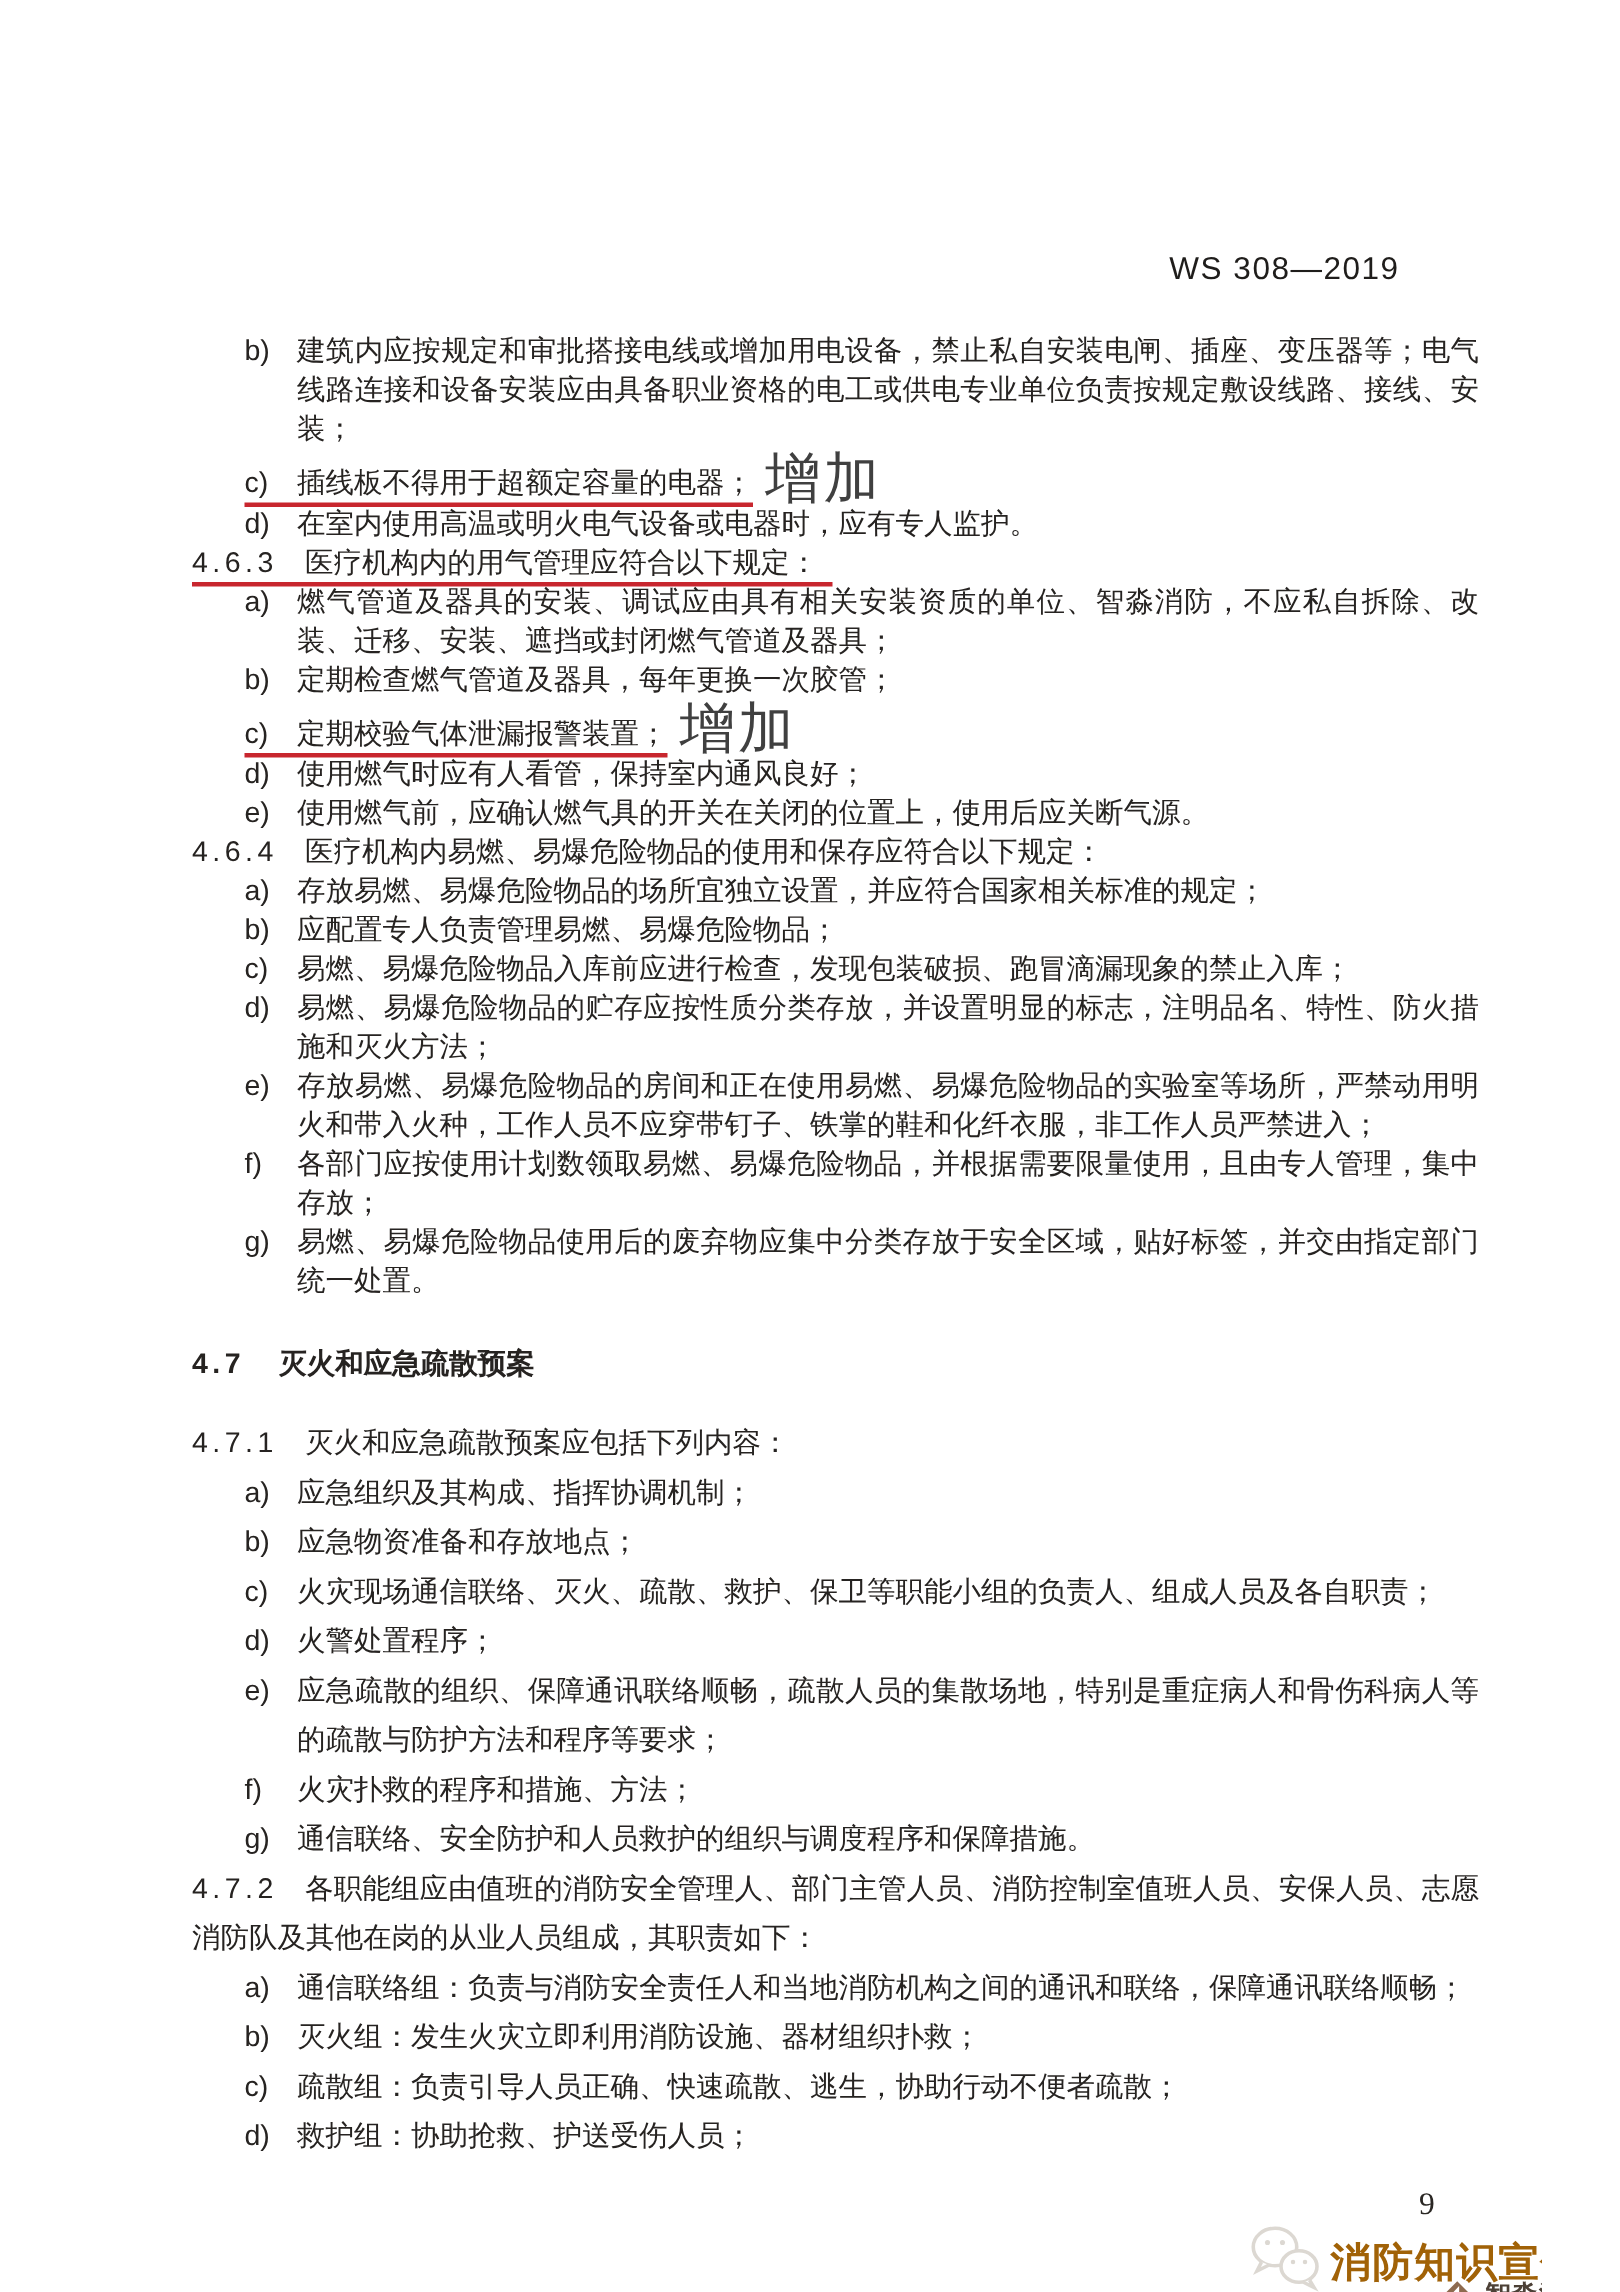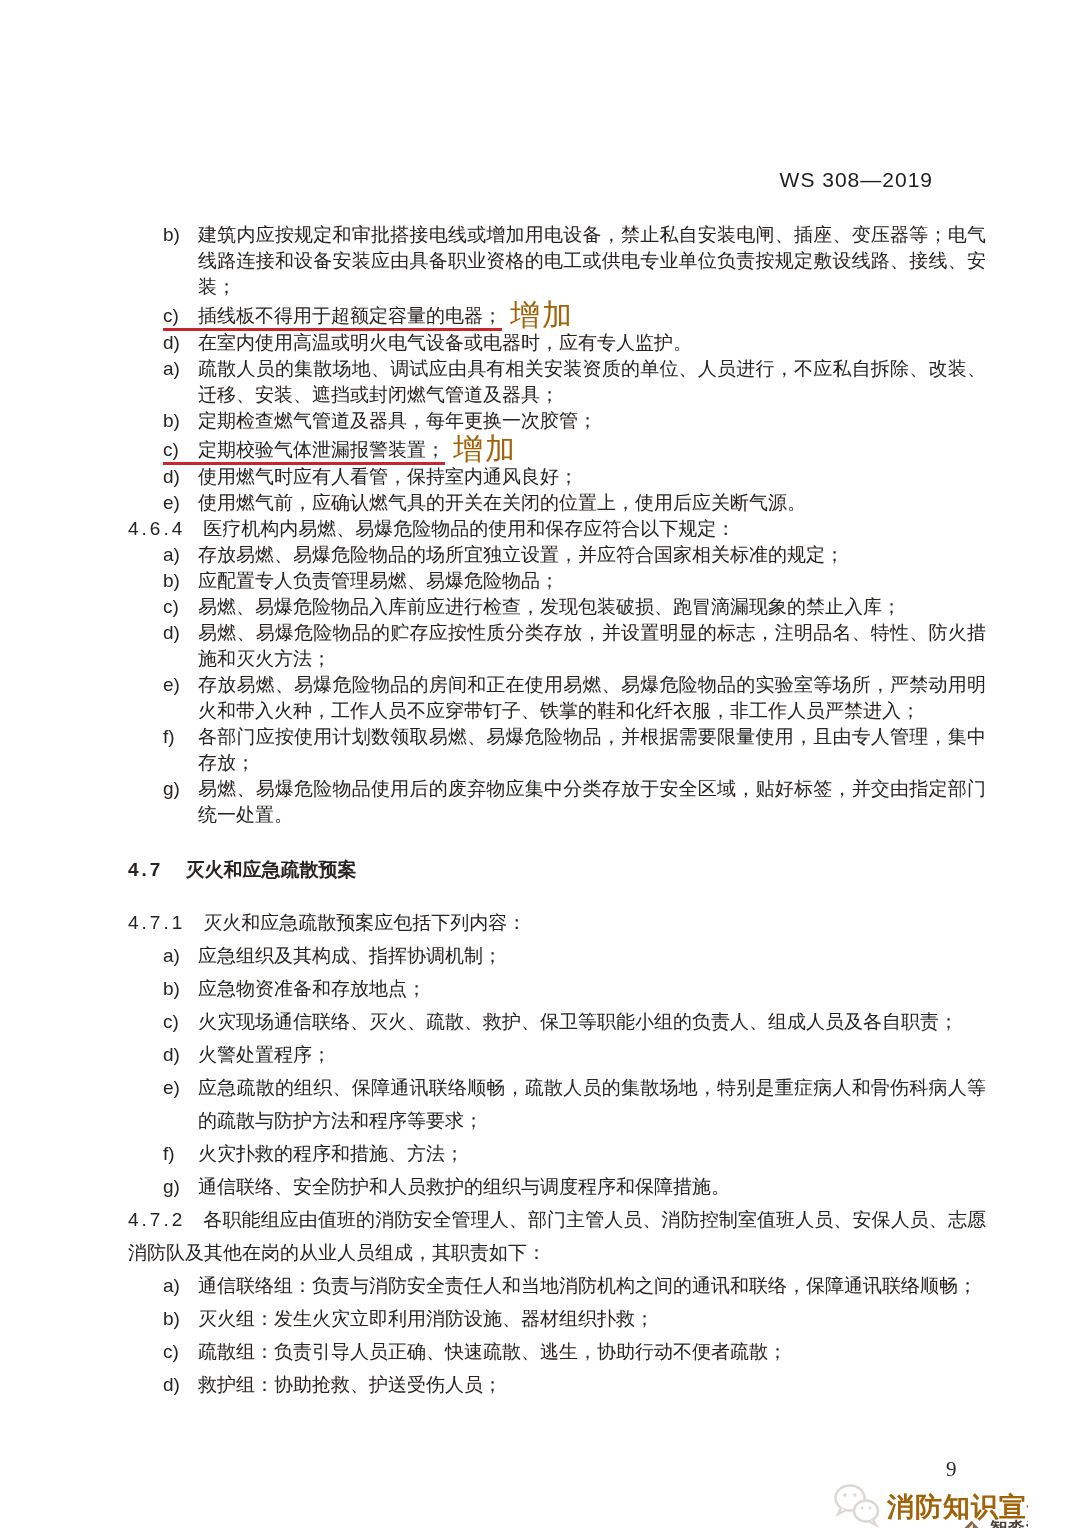--- a/index.html
+++ b/index.html
@@ -54,22 +54,22 @@
   }
   .li-inline .letter {
     display: inline-block;
     width: 35px;
   }
   .u-red {
     border-bottom: 3px solid #c8262e;
     padding-bottom: 2px;
   }
   .badge {
-    color: #a16207;
-    font-size: 30px;
+    color: #404040;
+    font-size: 37px;
     line-height: 1;
     display: inline-block;
     margin-left: 8px;
     vertical-align: -3px;
     letter-spacing: 2px;
   }
   
   .clause {
     line-height: 26px;
     margin: 0;
@@ -153,24 +153,25 @@
         <div class="li">
           <span class="letter">b)</span>
           <div class="itext">建筑内应按规定和审批搭接电线或增加用电设备，禁止私自安装电闸、插座、变压器等；电气线路连接和设备安装应由具备职业资格的电工或供电专业单位负责按规定敷设线路、接线、安装；</div>
         </div>
         <p class="li-inline"><span class="u-red"><span class="letter">c)</span><span>插线板不得用于超额定容量的电器；</span></span><span class="badge">增加</span></p>
         <div class="li">
           <span class="letter">d)</span>
           <div class="itext">在室内使用高温或明火电气设备或电器时，应有专人监护。</div>
         </div>
       </div>
+      <p class="clause"><span class="u-red"><span class="num">4.6.3</span><span class="ctext">医疗机构内的用气管理应符合以下规定：</span></span></p>
       <div class="list">
         <div class="li">
           <span class="letter">a)</span>
-          <div class="itext">疏散人员的集散场地、调试应由具有相关安装资质的单位、人员进行，不应私自拆除、改装、迁移、安装、遮挡或封闭燃气管道及器具；</div>
+          <div class="itext">燃气管道及器具的安装、调试应由具有相关安装资质的单位、智淼消防，不应私自拆除、改装、迁移、安装、遮挡或封闭燃气管道及器具；</div>
         </div>
         <div class="li">
           <span class="letter">b)</span>
           <div class="itext">定期检查燃气管道及器具，每年更换一次胶管；</div>
         </div>
         <p class="li-inline"><span class="u-red"><span class="letter">c)</span><span>定期校验气体泄漏报警装置；</span></span><span class="badge">增加</span></p>
         <div class="li">
           <span class="letter">d)</span>
           <div class="itext">使用燃气时应有人看管，保持室内通风良好；</div>
         </div>

